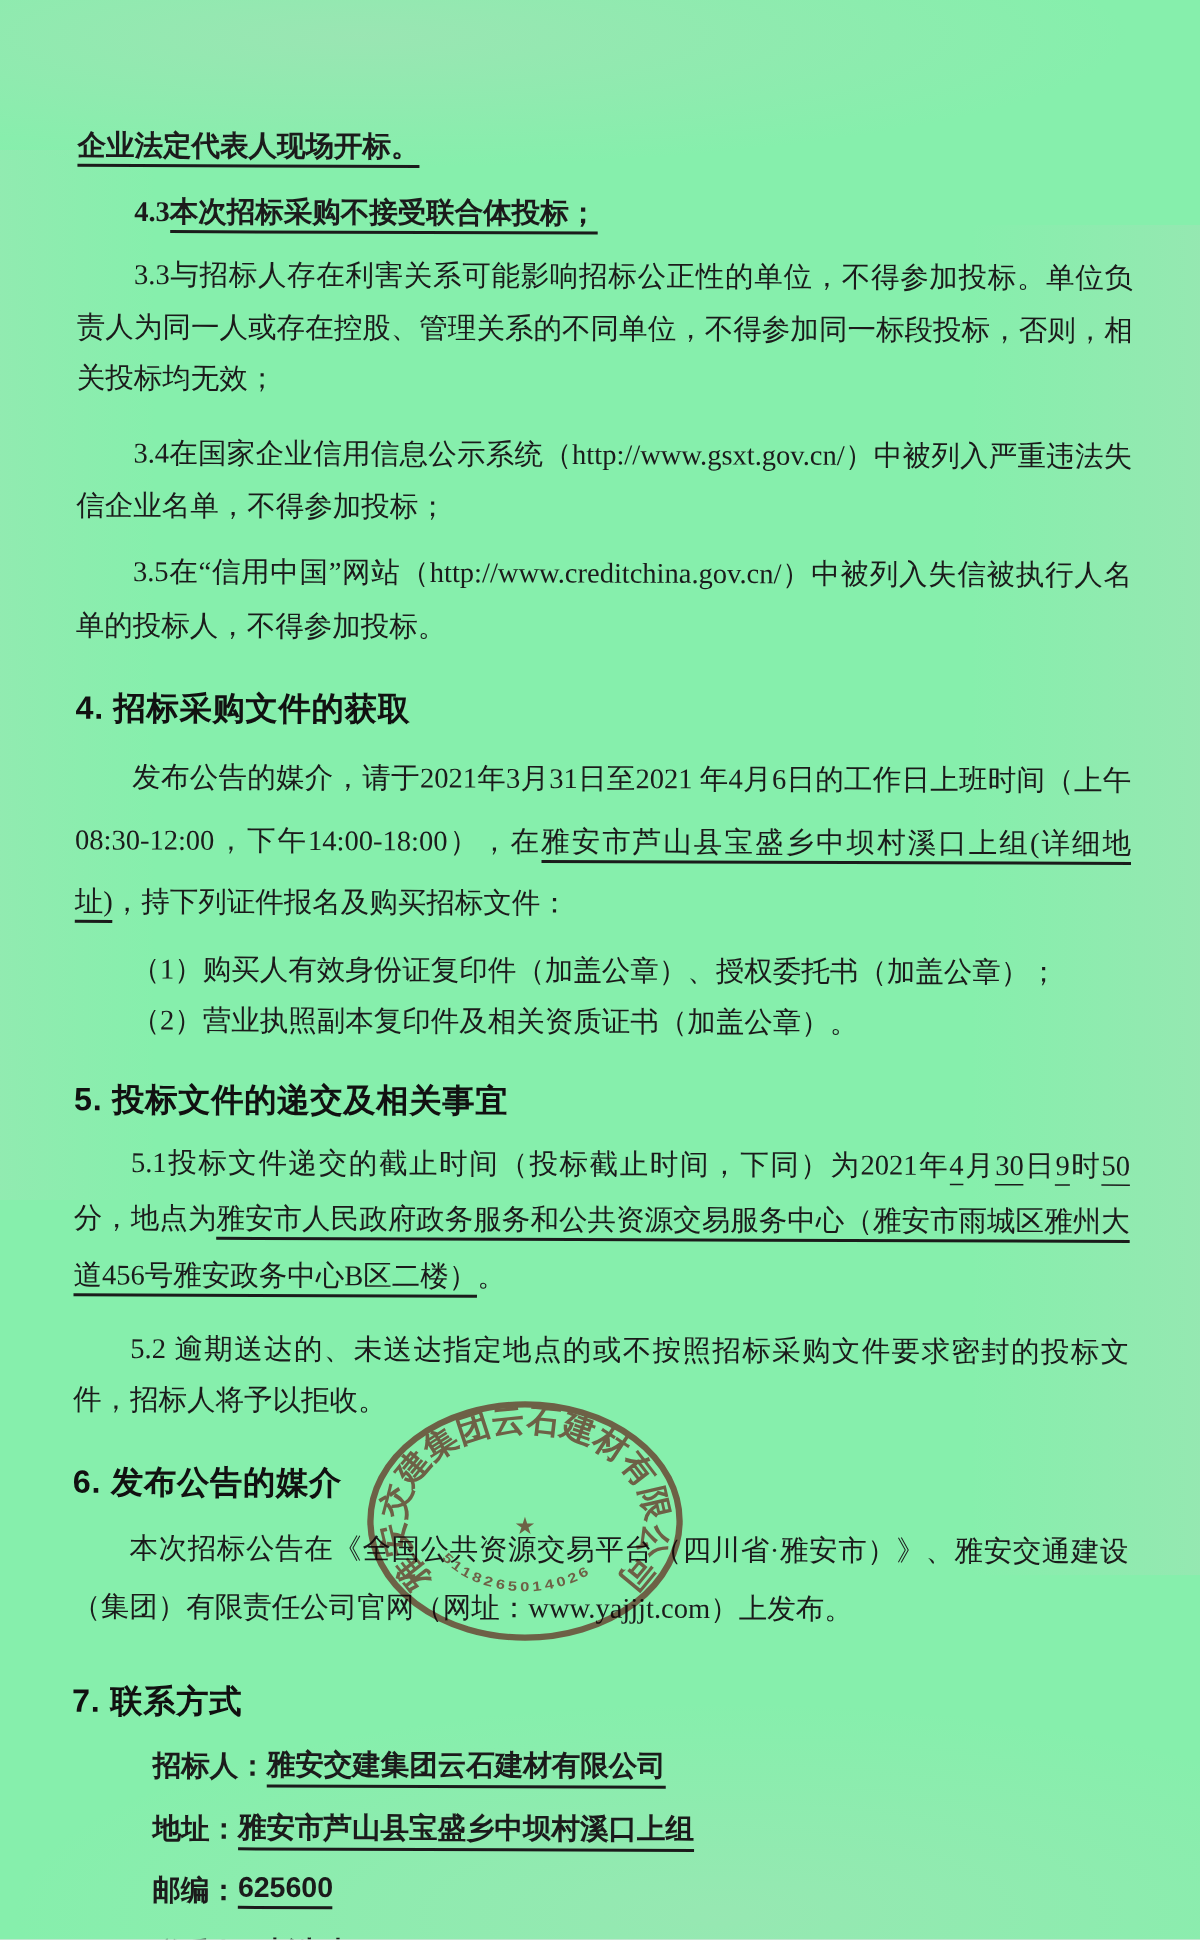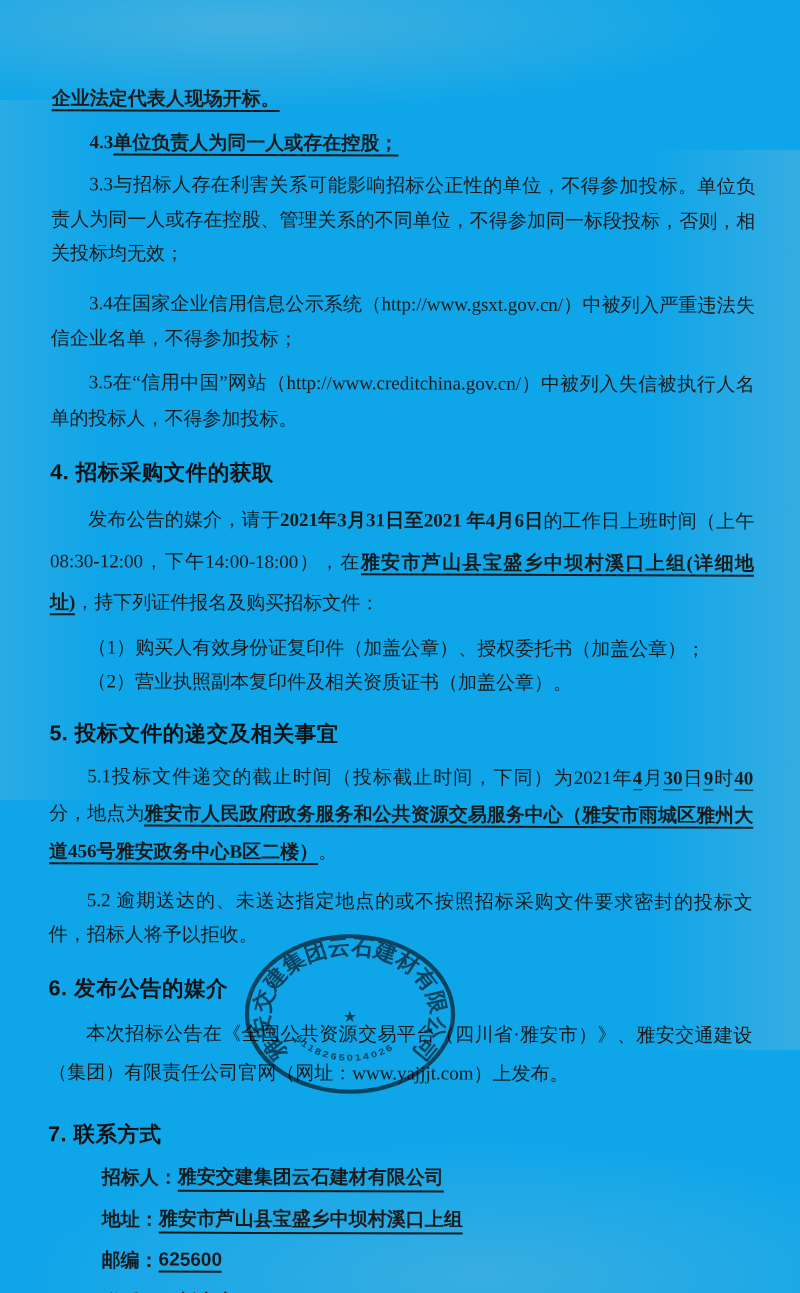--- a/index.html
+++ b/index.html
@@ -1,39 +1,39 @@
 <!DOCTYPE html>
 <html><head>
 <meta charset="utf-8">
 <style>
   html,body { margin:0; padding:0; background:#dedede; }
   .page {
     position:relative; width:800px; height:1293px; margin:0 auto;
-    background:#0ea5e9; overflow:hidden;
+    background:#86efac; overflow:hidden;
     font-family:"Liberation Serif", serif; color:#1b1b1b;
   }
   
   .blotch { position:absolute; pointer-events:none; }
   .b1 { left:0; top:0; width:800px; height:120px;
         background:radial-gradient(ellipse at 30% 20%, rgba(205,205,196,.28), rgba(0,0,0,0) 65%); }
   .b2 { right:0; top:150px; width:220px; height:900px;
         background:linear-gradient(to left, rgba(208,205,198,.20), rgba(0,0,0,0) 70%); }
   .b3 { left:0; bottom:0; width:800px; height:160px;
         background:radial-gradient(ellipse at 60% 90%, rgba(210,206,200,.22), rgba(0,0,0,0) 70%); }
   .b4 { left:0; top:100px; width:140px; height:700px;
         background:linear-gradient(to right, rgba(212,210,203,.14), rgba(0,0,0,0) 75%); }
 
   .content {
     position:absolute; left:0; top:0; width:800px; box-sizing:border-box;
     padding:86px 44px 0 52px;
     transform:rotate(0.2deg); transform-origin:top left;
   }
   p { margin:0; font-size:19px; line-height:1.8; text-align:justify; }
   .indent { text-indent:2em; }
-  .bold { font-weight:bold;margin-top:24px; }
+  .bold { font-weight:normal;margin-top:24px; }
   .u  { border-bottom:2px solid #1b1b1b; padding-bottom:1px; }
   .u-thin { border-bottom:1.6px solid #1b1b1b; padding-bottom:1px; }
 
   .line1 { font-weight:bold; line-height:1.3; }
   .clause32 { margin-top:19px; font-weight:bold; line-height:1.3; }
   .p33 { margin-top:13px; }
   .p34 { margin-top:15px; line-height:1.85; }
   .p35 { margin-top:9px;  line-height:1.9; }
 
   h2 {
@@ -69,38 +69,38 @@
 <div class="page">
   <div class="blotch b1"></div>
   <div class="blotch b2"></div>
   <div class="blotch b3"></div>
   <div class="blotch b4"></div>
 
   <div class="content">
 
     <p class="line1"><span class="u">企业法定代表人现场开标。</span></p>
 
-    <p class="clause32 indent"><span>4.3</span><span class="u">单位负责人为同一人或存在控股；</span></p>
+    <p class="clause32 indent"><span>4.3</span><span class="u">本次招标采购不接受联合体投标；</span></p>
 
     <p class="p33 indent">3.3与招标人存在利害关系可能影响招标公正性的单位，不得参加投标。单位负责人为同一人或存在控股、管理关系的不同单位，不得参加同一标段投标，否则，相关投标均无效；</p>
 
     <p class="p34 indent">3.4在国家企业信用信息公示系统（http://www.gsxt.gov.cn/）中被列入严重违法失信企业名单，不得参加投标；</p>
 
     <p class="p35 indent">3.5在“信用中国”网站（http://www.creditchina.gov.cn/）中被列入失信被执行人名单的投标人，不得参加投标。</p>
 
     <h2 class="h4">4. 招标采购文件的获取</h2>
 
     <p class="p4 indent"><span>发布公告的媒介，请于</span><span class="bold">2021年3月31日至2021 年4月6日</span><span>的工作日上班时间（上午08:30-12:00，下午14:00-18:00），在</span><span class="bold u">雅安市芦山县宝盛乡中坝村溪口上组(详细地址)</span><span>，持下列证件报名及购买招标文件：</span></p>
 
     <p class="li li-first">（1）购买人有效身份证复印件（加盖公章）、授权委托书（加盖公章）；</p>
     <p class="li">（2）营业执照副本复印件及相关资质证书（加盖公章）。</p>
 
     <h2 class="h5">5. 投标文件的递交及相关事宜</h2>
 
-    <p class="p51 indent"><span>5.1投标文件递交的截止时间（投标截止时间，下同）为2021年</span><span class="bold u-thin">4</span><span>月</span><span class="bold u-thin">30</span><span>日</span><span class="bold u-thin">9</span><span>时</span><span class="bold u-thin">40</span><span>分，地点为</span><span class="bold u">雅安市人民政府政务服务和公共资源交易服务中心（雅安市雨城区雅州大道456号雅安政务中心B区二楼）</span><span>。</span></p>
+    <p class="p51 indent"><span>5.1投标文件递交的截止时间（投标截止时间，下同）为2021年</span><span class="bold u-thin">4</span><span>月</span><span class="bold u-thin">30</span><span>日</span><span class="bold u-thin">9</span><span>时</span><span class="bold u-thin">50</span><span>分，地点为</span><span class="bold u">雅安市人民政府政务服务和公共资源交易服务中心（雅安市雨城区雅州大道456号雅安政务中心B区二楼）</span><span>。</span></p>
 
     <p class="p52 indent">5.2 逾期送达的、未送达指定地点的或不按照招标采购文件要求密封的投标文件，招标人将予以拒收。</p>
 
     <h2 class="h6">6. 发布公告的媒介</h2>
 
     <p class="p6 indent">本次招标公告在《全国公共资源交易平台（四川省·雅安市）》、雅安交通建设（集团）有限责任公司官网（网址：www.yajjjt.com）上发布。</p>
 
     <h2 class="h7">7. 联系方式</h2>
 
     <div class="contacts">

